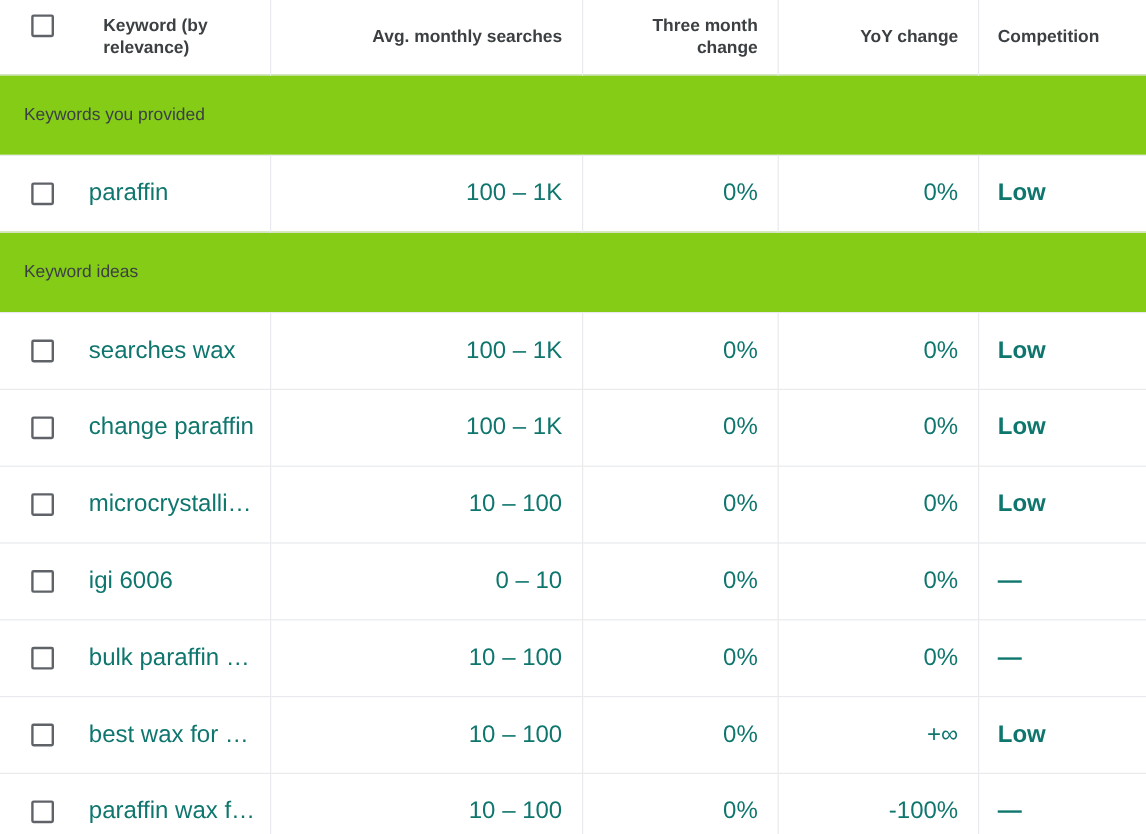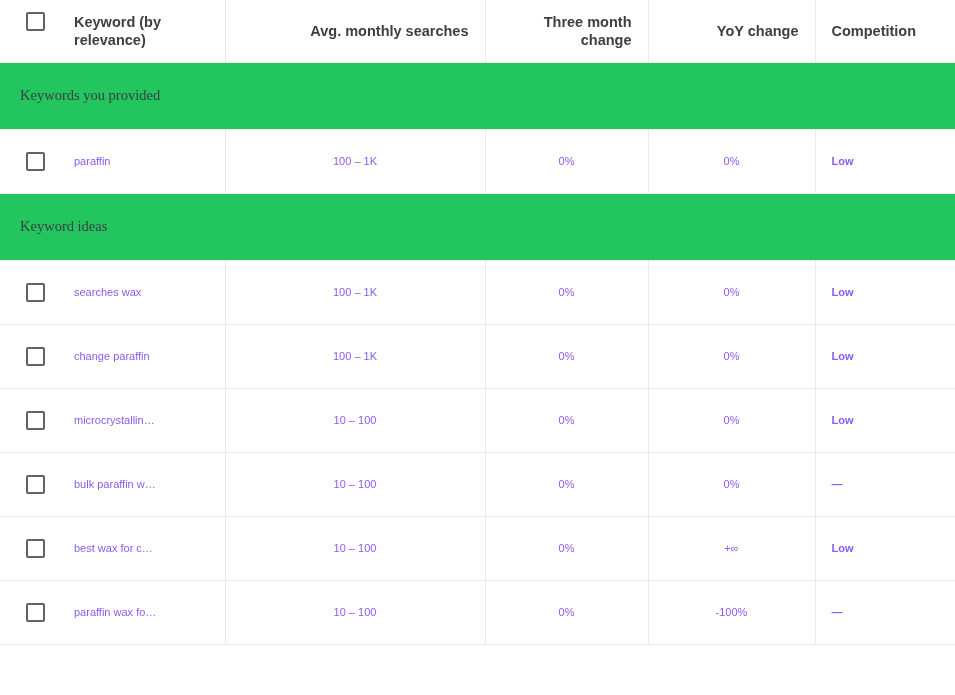--- a/index.html
+++ b/index.html
@@ -50,21 +50,21 @@
     padding-left: 0;
     position: relative;
   }
   .header-row th.num { text-align: right; }
   .header-row th.txt { text-align: left; }
   .header-row th.last { border-right: none; margin-top: 44px; }
 
   .kw-head-inner {
     display: flex;
     align-items: flex-start;
-    gap: 4px;
+    gap: 16px;
   }
   .kw-head-label { padding-top: 1px; }
 
   
   .cb-cell {
     width: 70px;
     min-width: 70px;
     display: flex;
     align-items: center;
     justify-content: center;
@@ -76,43 +76,42 @@
     border-radius: 2px;
     background: #ffffff;
     box-sizing: border-box;
     display: block;
     cursor: pointer;
   }
 
   
   .section-row td {
     height: 66px;
-    background: #22c55e;
+    background: #84cc16;
     font-size: 14.5px;
     color: #3c4043;
     padding: 0 0 0 20px;
     border-bottom: 1px solid #e8eaed;
     vertical-align: middle;
-    font-family: Liberation Serif, serif;
   }
 
   
   .data-row { height: 64px; }
   .data-row td {
-    font-size: 11px;
-    color: #8b5cf6;
+    font-size: 20px;
+    color: #0f766e;
     border-bottom: 1px solid #e8eaed;
     border-right: 1px solid #e8eaed;
     vertical-align: middle;
     padding: 0 16px;
     box-sizing: border-box;
     white-space: nowrap;
     overflow: hidden;
   }
-  .data-row td.num { text-align: center; }
+  .data-row td.num { text-align: right; }
   .data-row td.txt { text-align: left; }
   .data-row td.last { border-right: none; font-weight: bold; }
 
   .data-row td.col-keyword {
     padding: 0;
     text-align: left;
   }
   .kw-cell-inner {
     display: flex;
     align-items: center;
@@ -223,20 +222,34 @@
         <td class="num">0%</td>
         <td class="num">0%</td>
         <td class="txt last">Low</td>
       </tr>
       <tr class="data-row">
         <td class="col-keyword">
           <div class="kw-cell-inner">
             <span class="cb-cell">
               <span class="checkbox"></span>
             </span>
+            <span class="kw-text">igi 6006</span>
+          </div>
+        </td>
+        <td class="num">0 – 10</td>
+        <td class="num">0%</td>
+        <td class="num">0%</td>
+        <td class="txt last">—</td>
+      </tr>
+      <tr class="data-row">
+        <td class="col-keyword">
+          <div class="kw-cell-inner">
+            <span class="cb-cell">
+              <span class="checkbox"></span>
+            </span>
             <span class="kw-text">bulk paraffin w…</span>
           </div>
         </td>
         <td class="num">10 – 100</td>
         <td class="num">0%</td>
         <td class="num">0%</td>
         <td class="txt last">—</td>
       </tr>
       <tr class="data-row">
         <td class="col-keyword">

